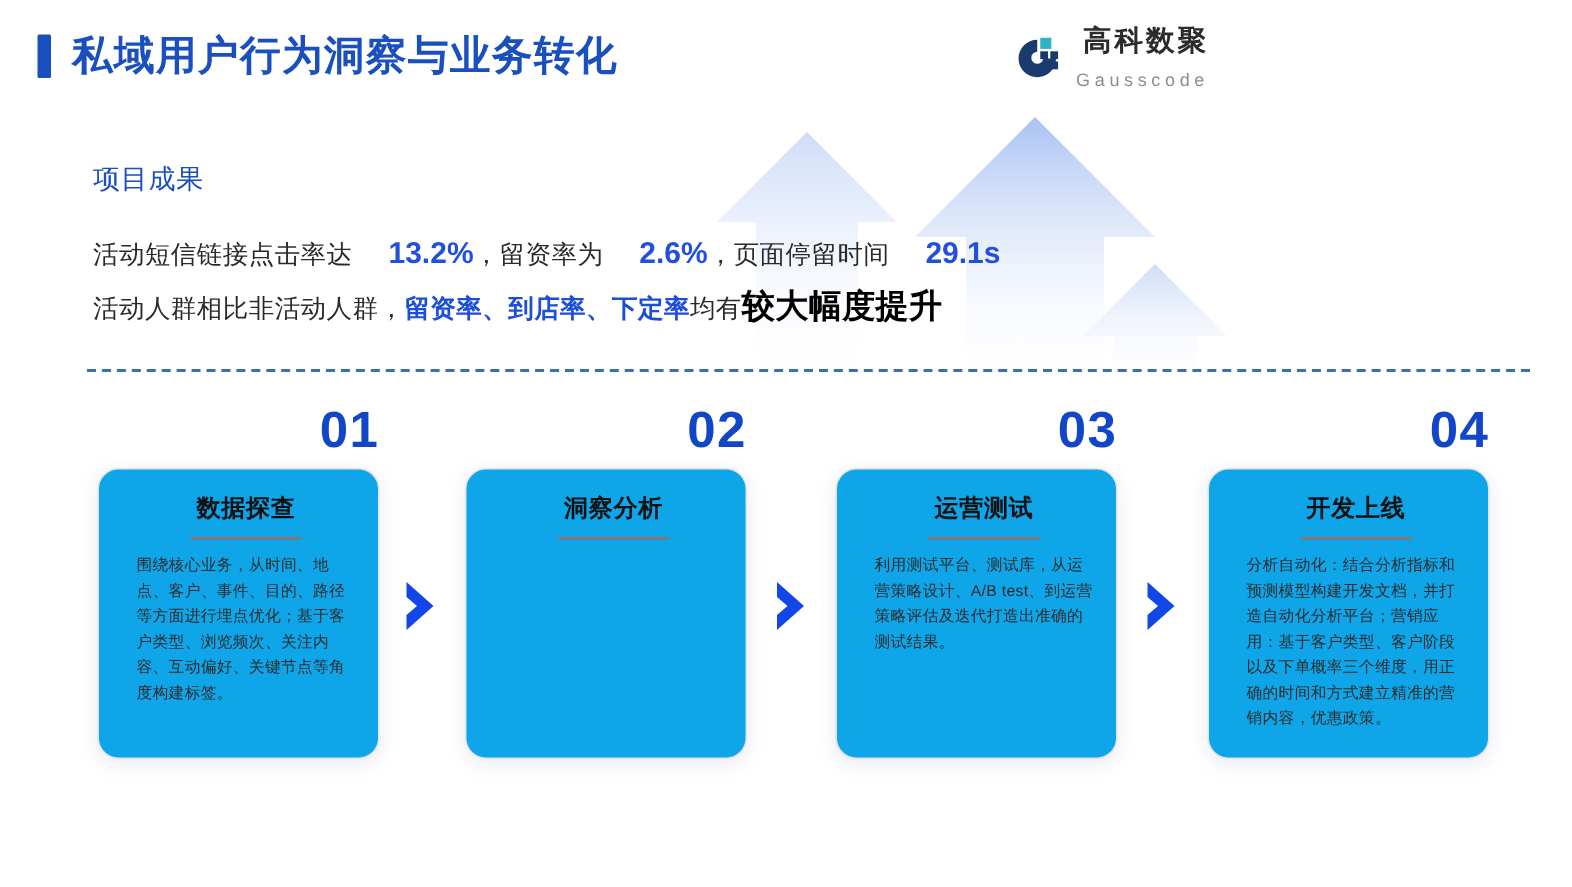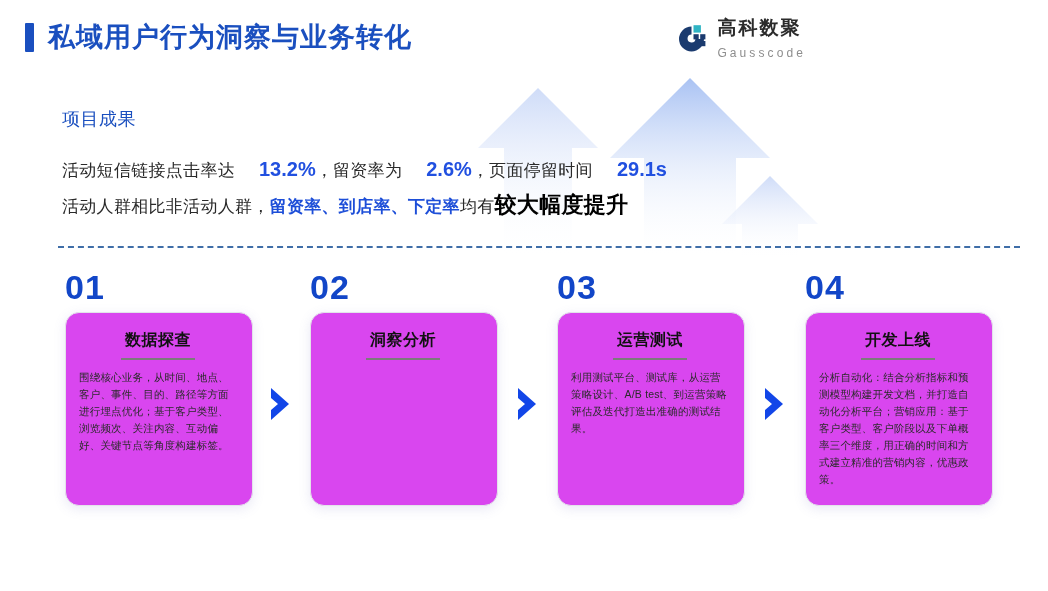--- a/index.html
+++ b/index.html
@@ -18,46 +18,46 @@
   .header{position:absolute;left:0;top:0;width:828px;height:78px;z-index:3;}
   .title-marker{position:absolute;left:25px;top:23px;width:9px;height:29px;background:#1a4fbf;border-radius:1px;}
   .page-title{
     position:absolute;left:48px;top:17px;
     font-size:27px;font-weight:bold;color:#1a4fbf;letter-spacing:1px;
     white-space:nowrap;line-height:40px;
   }
   .logo{position:absolute;right:22px;top:18px;height:42px;display:flex;align-items:center;gap:9px;}
   .logo-mark{width:34px;height:34px;position:relative;flex:0 0 auto;}
   .logo-text{display:flex;flex-direction:column;justify-content:center;line-height:1;}
-  .logo-cn{font-size:19px;font-weight:bold;color:#2b2b2b;letter-spacing:2px;line-height:21px;}
+  .logo-cn{font-size:19px;font-weight:bold;color:#2b2b2b;letter-spacing:2px;line-height:21px;text-align:right;}
   .logo-en{font-size:12px;color:#8d8d8d;letter-spacing:3.1px;line-height:15px;margin-top:8px;}
 
   
   .results{position:absolute;left:62px;top:108px;z-index:3;}
   .results-heading{font-size:18px;font-weight:normal;color:#1a4fbf;letter-spacing:.5px;margin:0 0 22px 0;line-height:22px;}
   .results-line{font-size:17px;color:#2a2a2a;line-height:34px;white-space:nowrap;letter-spacing:.3px;}
   .results-line .hl{color:#2150e0;font-weight:bold;font-size:20px;letter-spacing:0;margin-left:24px;}
   .results-line .bold{font-weight:bold;color:#1d4ed8;}
   .results-line .hl-big{color:#000000;font-weight:bold;font-size:22px;}
 
   
   .divider{
     position:absolute;left:58px;top:246px;width:962px;height:0;z-index:3;
     border-top:2px dashed #3f6ea8;
   }
 
   
   .steps{position:absolute;left:0;top:268px;width:1048px;height:250px;z-index:3;}
   .step{position:absolute;top:44px;width:188px;height:194px;
-    background:#d946ef;border:1px solid #e3e3ea;border-radius:14px;
+    background:#0ea5e9;border:1px solid #e3e3ea;border-radius:14px;
     box-shadow:0 3px 12px rgba(120,120,190,.16);
-    box-sizing:border-box;padding:16px 15px 10px 13px;
+    box-sizing:border-box;padding:16px 15px 10px 25px;
   }
   .step-num{
-    position:absolute;top:0;width:188px;text-align:left;
+    position:absolute;top:0;width:188px;text-align:right;
     font-size:34px;font-weight:bold;color:#1246c8;letter-spacing:1px;line-height:38px;
   }
   .step-title{font-size:16px;font-weight:bold;color:#111;text-align:center;line-height:22px;letter-spacing:.5px;}
   .step-rule{width:74px;height:2px;background:#7b7b7b;margin:7px auto 9px auto;}
   .step-body{font-size:10.5px;color:#2b2b2b;line-height:17px;letter-spacing:.2px;text-align:left;}
   .chev{position:absolute;top:118px;width:24px;height:36px;}
 
   
   .s1{left:65px;} .n1{left:65px;}
   .s2{left:310px;} .n2{left:310px;}

